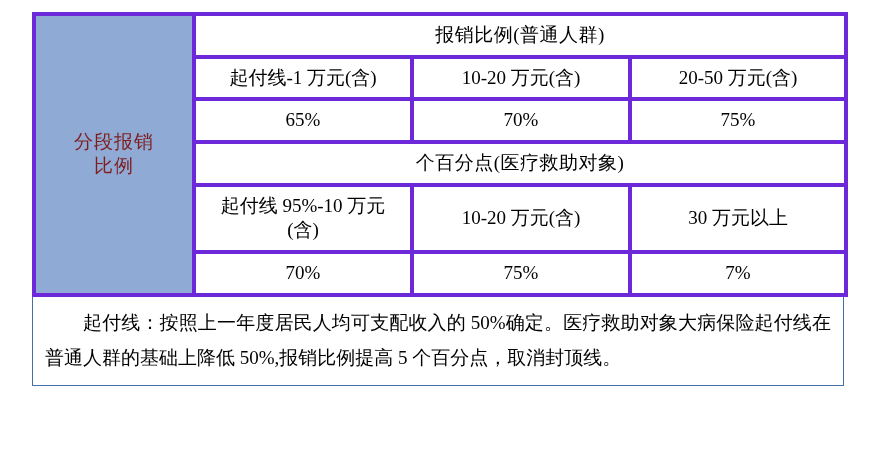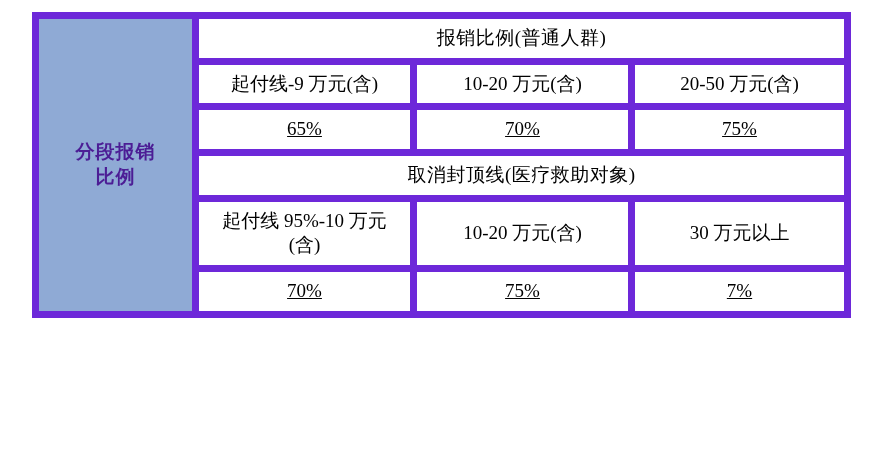--- a/index.html
+++ b/index.html
@@ -21,44 +21,43 @@
     box-sizing: border-box;
     padding: 12px 30px 10px 32px;
   }
   table.reimb {
     border-collapse: collapse;
     table-layout: fixed;
     width: 812px;
     border: 1px solid #4472a8;
   }
   table.reimb td {
-    border: 7px solid #6d28d9;
+    border: 4px solid #6d28d9;
     text-align: center;
     vertical-align: middle;
     font-size: 19px;
     line-height: 1.3;
     padding: 7px 20px;
     font-family: "Liberation Serif", "DejaVu Serif", serif;
   }
   td.label-cell {
     background: #8faad5;
-    color: #4c1d95;
+    color: #7f1d1d;
     font-size: 20px;
-    font-weight: bold;
+    font-weight: normal;
     width: 160px;
     letter-spacing: 1px;
     line-height: 1.45;
   }
   td.header-span {
     font-size: 19px;
     letter-spacing: 0.5px;
   }
   td.rate {
     font-size: 19px;
-    text-decoration: underline;
   }
   .note-cell {
     border: 1px solid #4472a8;
     border-top: none;
     width: 812px;
     box-sizing: border-box;
     padding: 8px 12px 10px 12px;
     font-size: 19px;
     line-height: 1.85;
     text-align: justify;
@@ -84,39 +83,42 @@
       <col class="spacer-col-b">
       <col class="spacer-col-c">
     </colgroup>
     <tbody>
       <tr>
         <td class="label-cell" rowspan="6" style="white-space: pre-line;">分段报销
 比例</td>
         <td class="header-span" colspan="3">报销比例(普通人群)</td>
       </tr>
       <tr>
-        <td>起付线-9 万元(含)</td>
+        <td>起付线-1 万元(含)</td>
         <td>10-20 万元(含)</td>
         <td>20-50 万元(含)</td>
       </tr>
       <tr>
         <td class="rate">65%</td>
         <td class="rate">70%</td>
         <td class="rate">75%</td>
       </tr>
       <tr>
-        <td class="header-span" colspan="3">取消封顶线(医疗救助对象)</td>
+        <td class="header-span" colspan="3">个百分点(医疗救助对象)</td>
       </tr>
       <tr>
         <td>起付线 95%-10 万元(含)</td>
         <td>10-20 万元(含)</td>
         <td>30 万元以上</td>
       </tr>
       <tr>
         <td class="rate">70%</td>
         <td class="rate">75%</td>
         <td class="rate">7%</td>
       </tr>
     </tbody>
   </table>
 
+  <div class="note-cell">
+    <p>起付线：按照上一年度居民人均可支配收入的 50%确定。医疗救助对象大病保险起付线在普通人群的基础上降低 50%,报销比例提高 5 个百分点，取消封顶线。</p>
+  </div>
 
 </div>
 
 </body></html>

